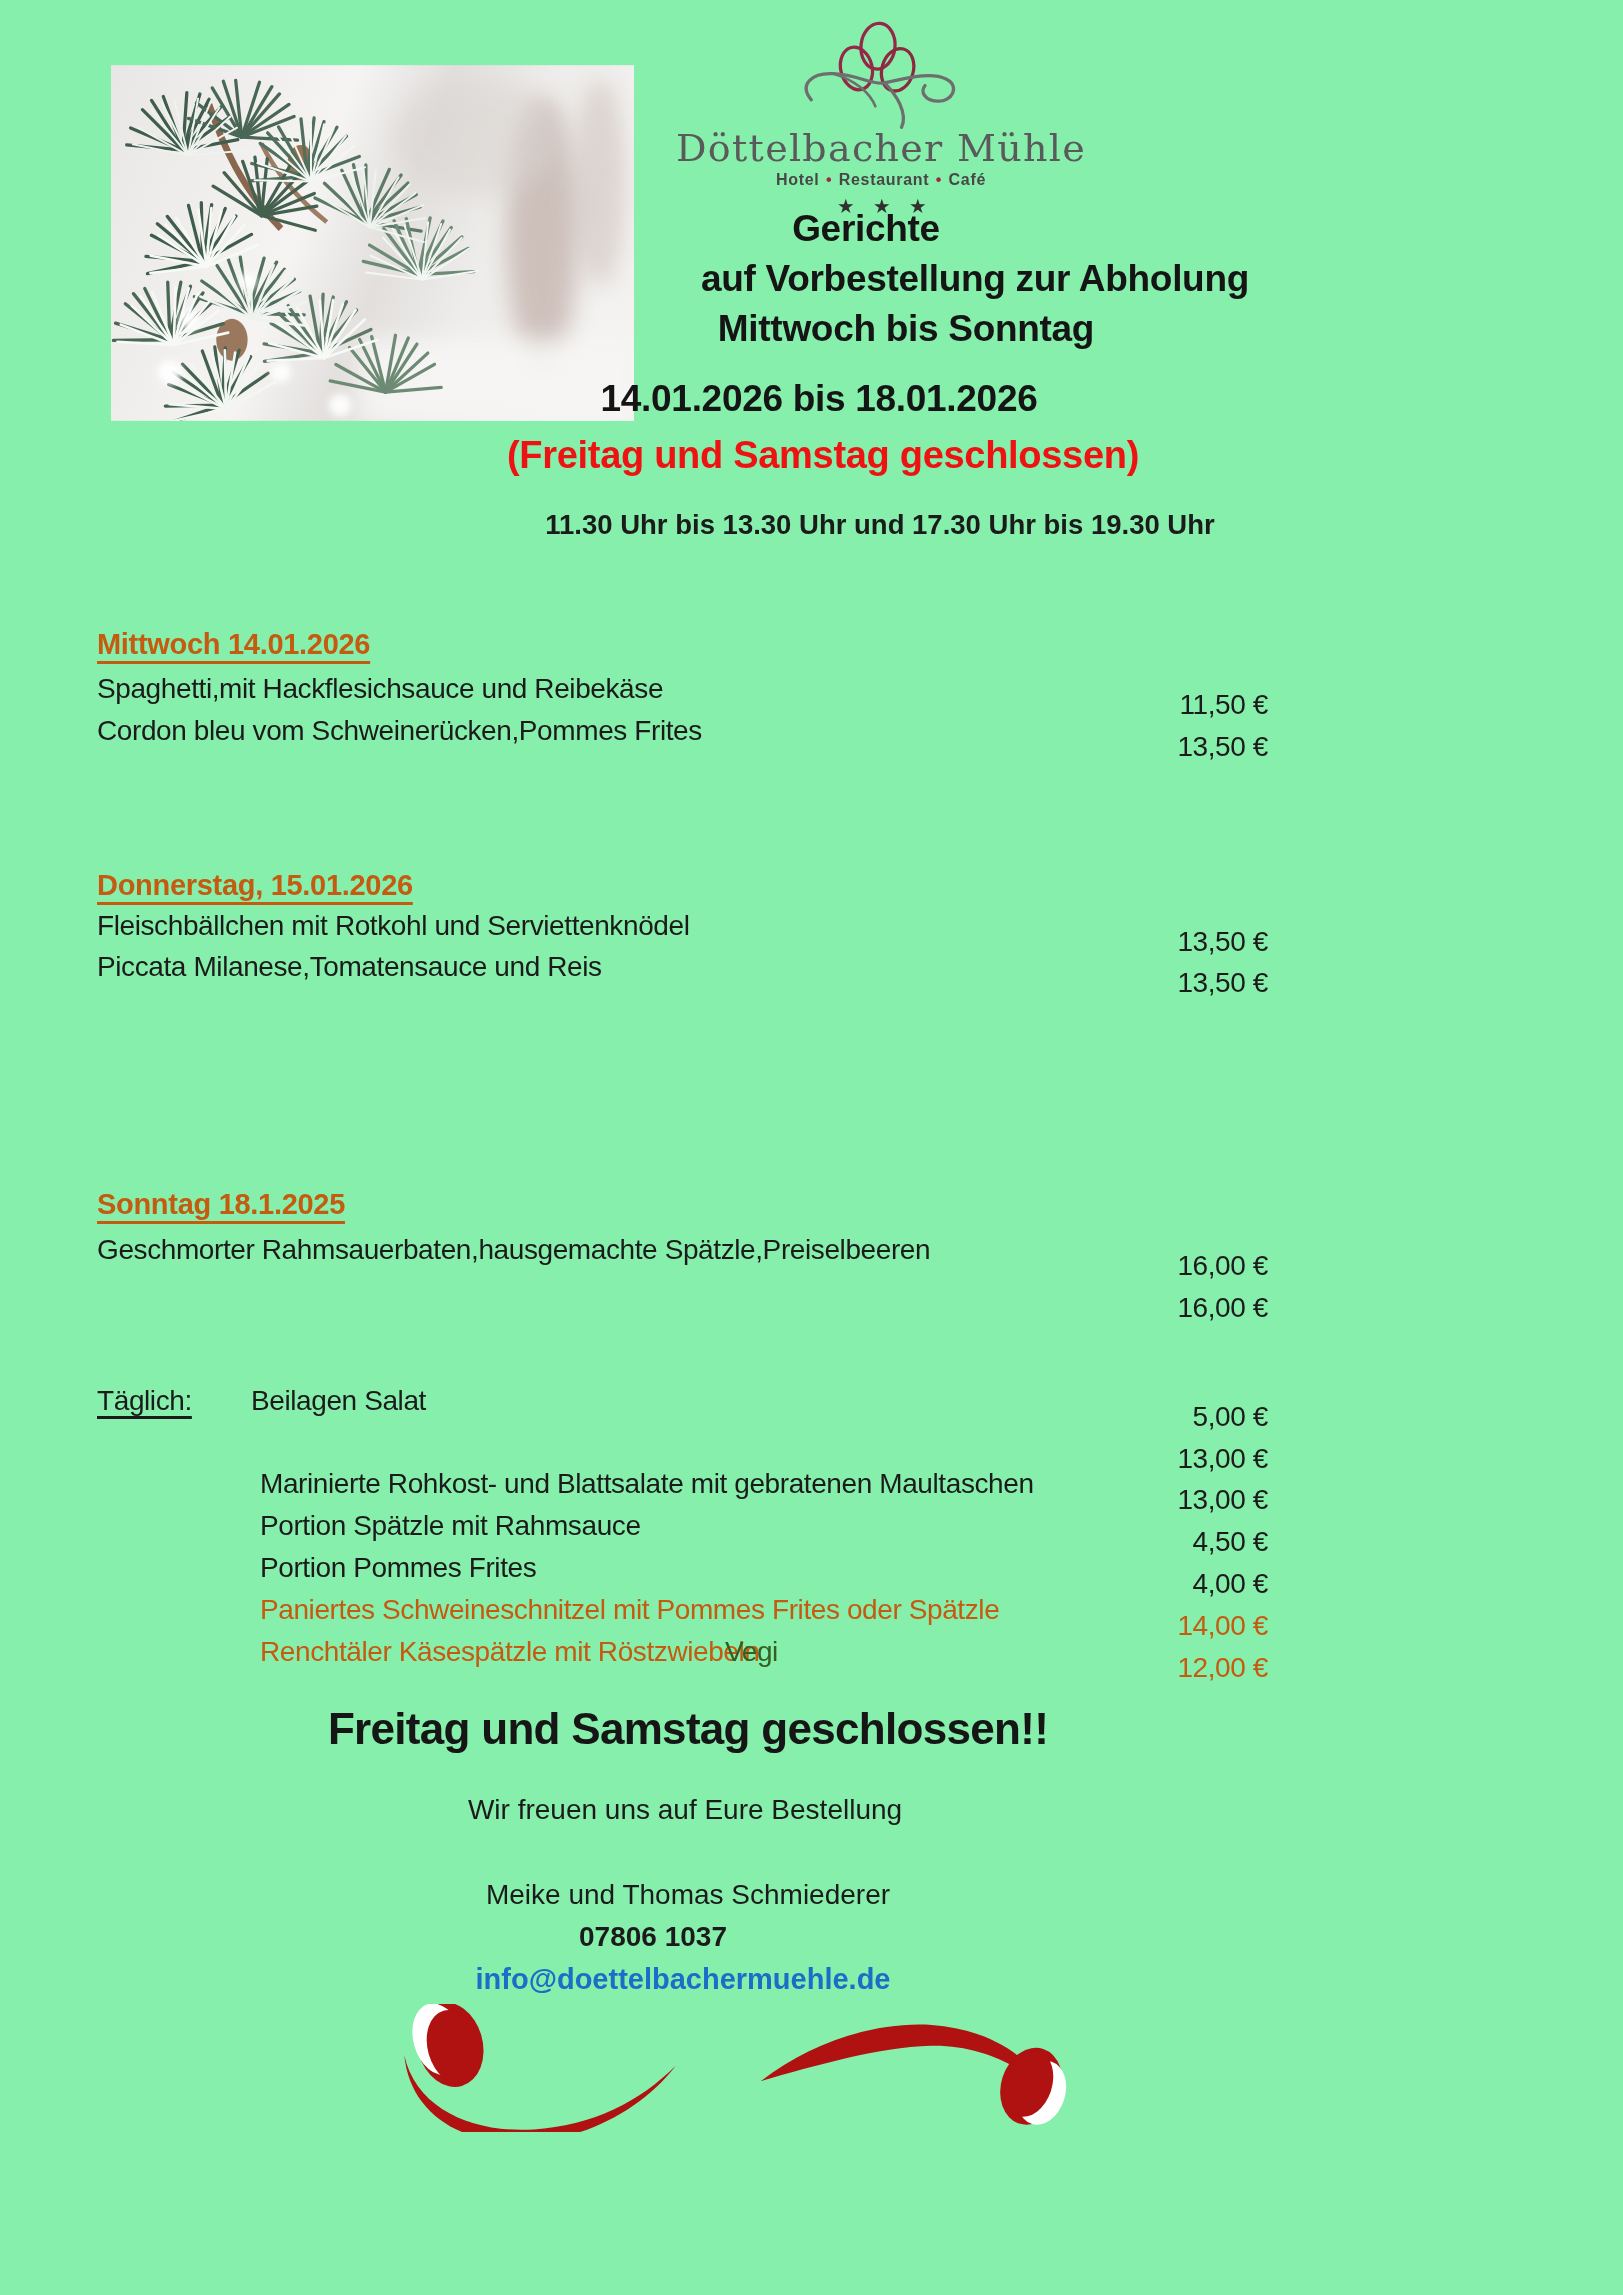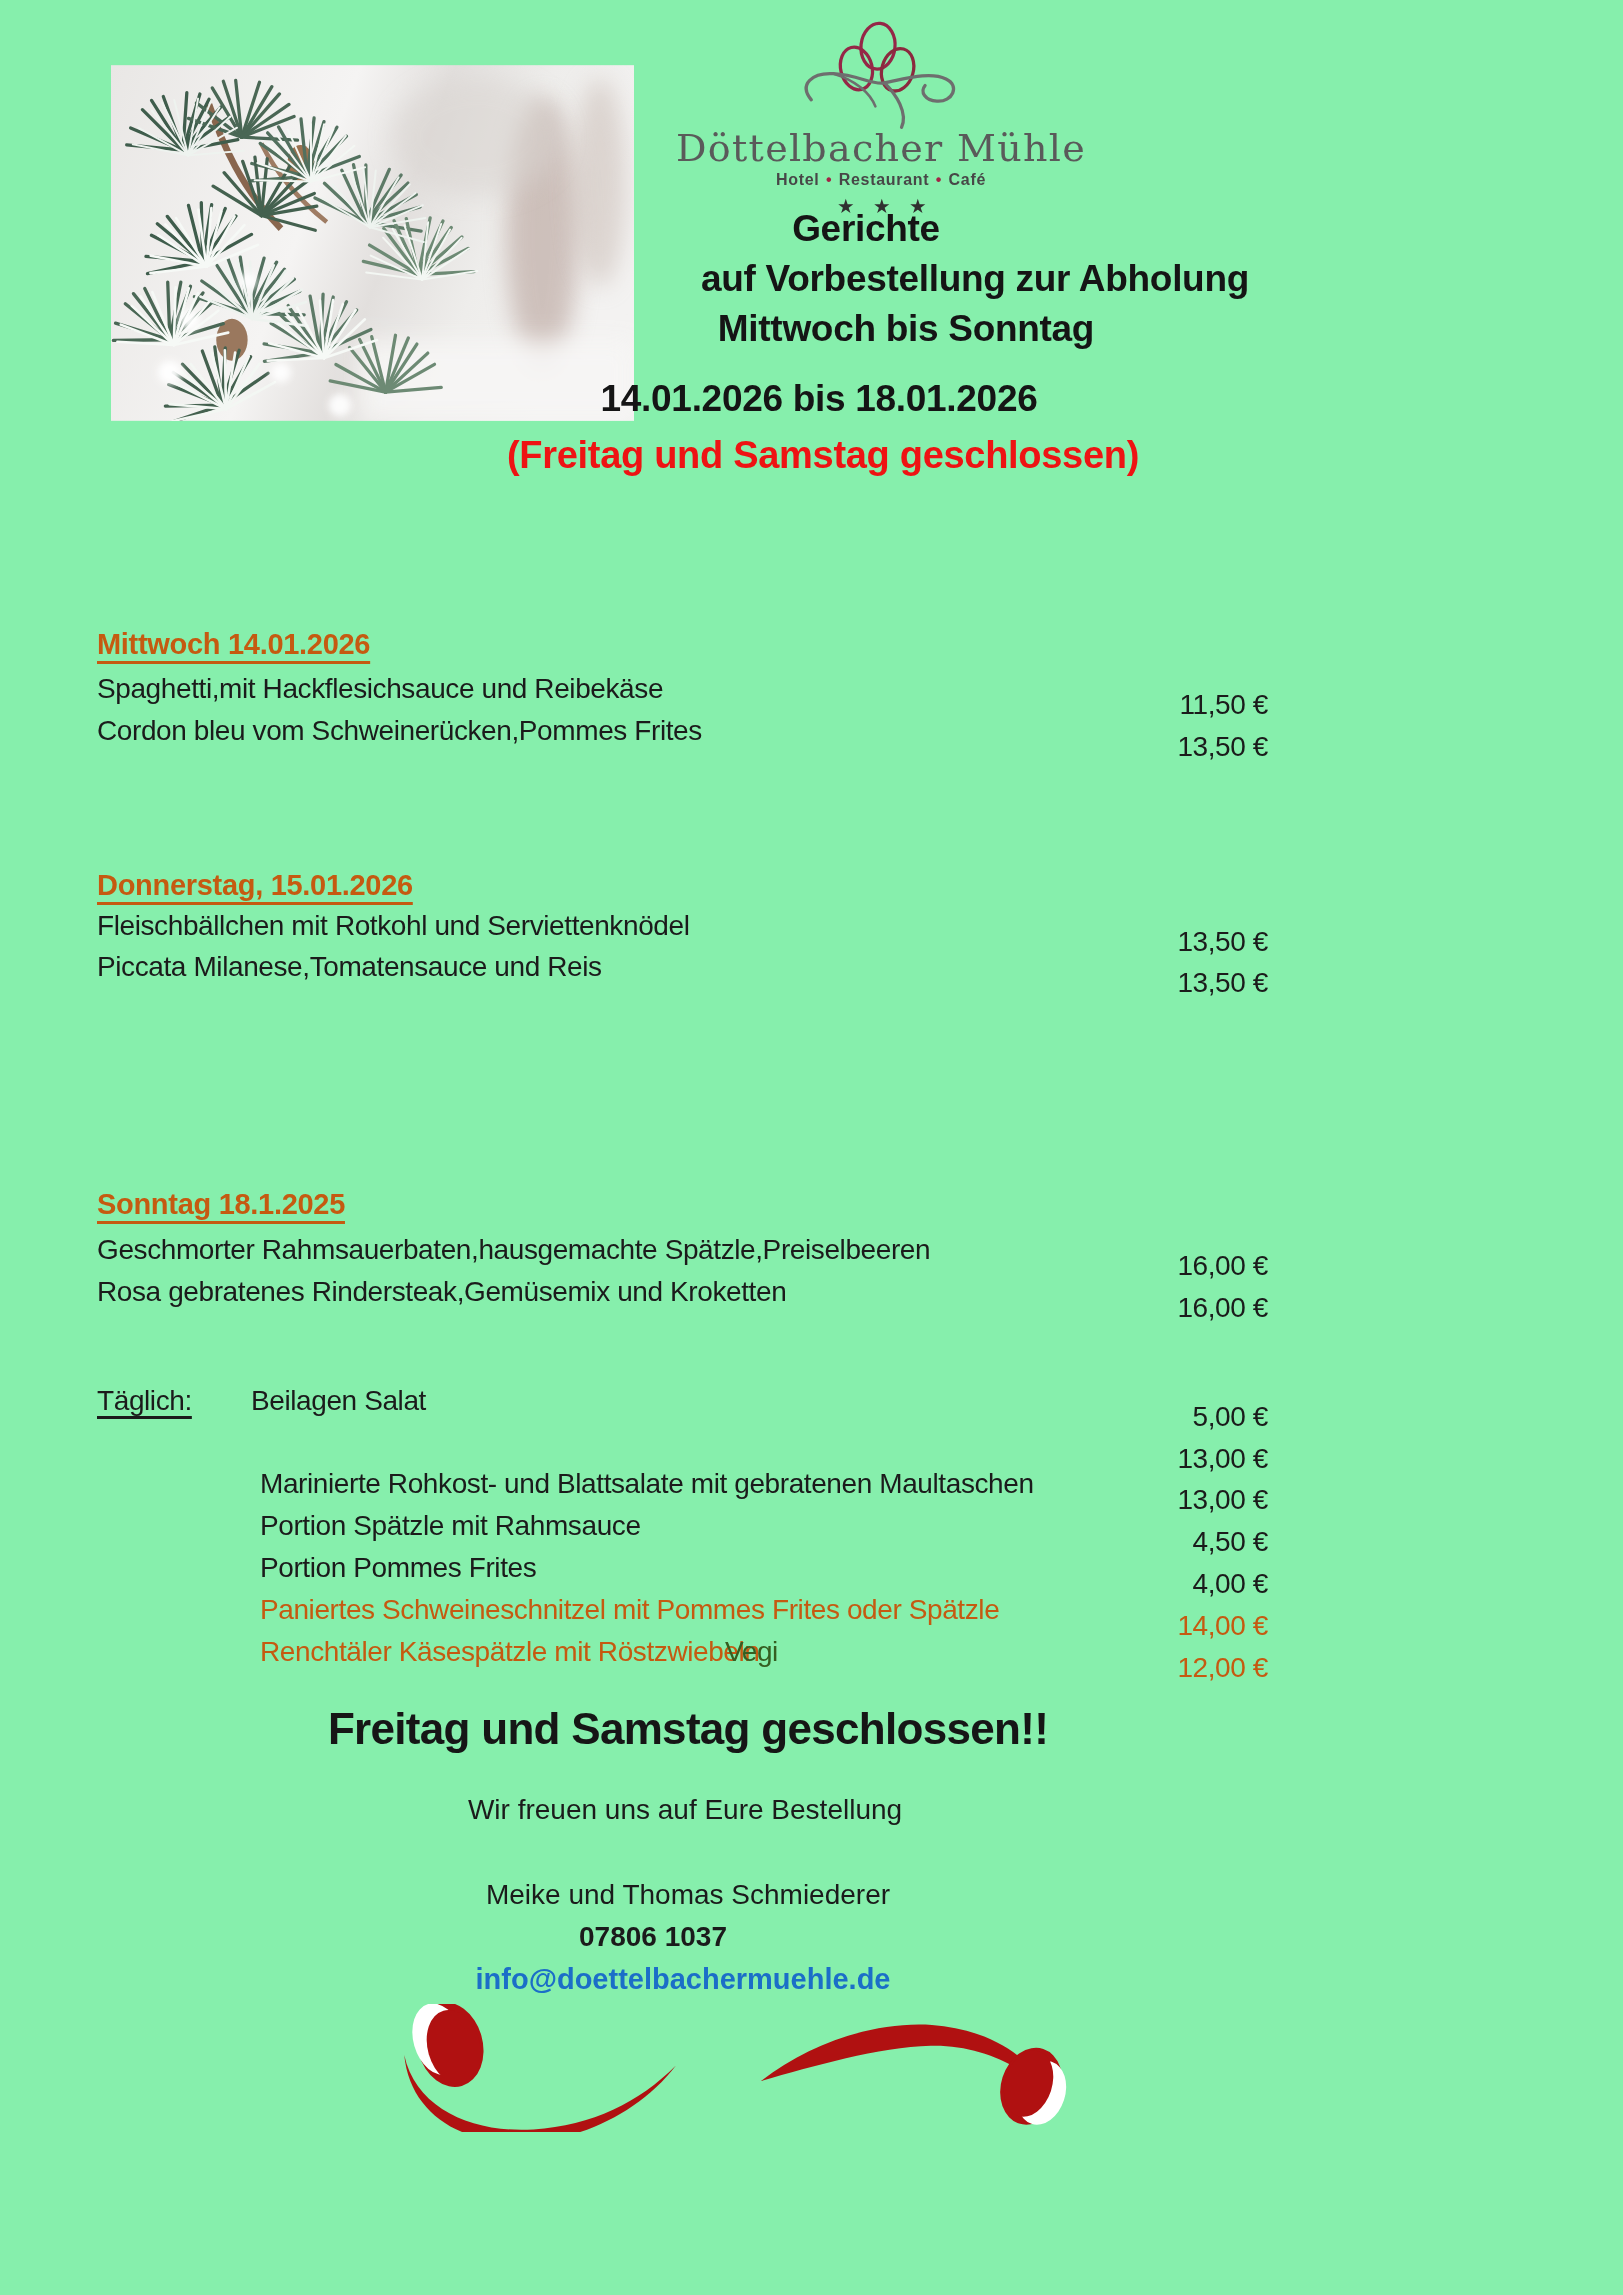--- a/index.html
+++ b/index.html
@@ -127,20 +127,21 @@
 
   <div class="t ctr logo-name" style="left:881px; top:126px;">Döttelbacher Mühle</div>
   <div class="t ctr logo-sub" style="left:881px; top:171px;"><span>Hotel</span><span class="dot">•</span><span>Restaurant</span><span class="dot">•</span><span>Café</span></div>
   <div class="t ctr logo-stars" style="left:885px; top:195px;">★ ★ ★</div>
 
   <div class="t ctr title" style="left:866px; top:208px;">Gerichte</div>
   <div class="t ctr title" style="left:975px; top:258px;">auf Vorbestellung zur Abholung</div>
   <div class="t ctr title" style="left:906px; top:308px;">Mittwoch bis Sonntag</div>
   <div class="t ctr title" style="left:819px; top:378px;">14.01.2026 bis 18.01.2026</div>
   <div class="t ctr notice-red" style="left:823px; top:434px;">(Freitag und Samstag geschlossen)</div>
+  <div class="t ctr hours" style="left:880px; top:509px;">11.30 Uhr bis 13.30 Uhr und 17.30 Uhr bis 19.30 Uhr</div>
 
   <div class="sechead" style="top:628px;">Mittwoch 14.01.2026</div>
   <div class="row" style="top:673px;">
     <span class="name">Spaghetti,mit Hackflesichsauce und Reibekäse</span>
     <span class="price">11,50 €</span>
   </div>
   <div class="row" style="top:715px;">
     <span class="name">Cordon bleu vom Schweinerücken,Pommes Frites</span>
     <span class="price">13,50 €</span>
   </div>
@@ -154,21 +155,20 @@
     <span class="name">Piccata Milanese,Tomatensauce und Reis</span>
     <span class="price">13,50 €</span>
   </div>
 
   <div class="sechead" style="top:1188px;">Sonntag 18.1.2025</div>
   <div class="row" style="top:1234px;">
     <span class="name">Geschmorter Rahmsauerbaten,hausgemachte Spätzle,Preiselbeeren</span>
     <span class="price">16,00 €</span>
   </div>
   <div class="row" style="top:1276px;">
-    <span class="name">Rosa gebratenes Rindersteak,Gemüsemix und Kroketten</span>
     <span class="price">16,00 €</span>
   </div>
 
   <div class="row" style="top:1385px;">
     <span class="label">Täglich:</span>
     <span class="name off236">Beilagen Salat</span>
     <span class="price">5,00 €</span>
   </div>
   <div class="row" style="top:1427px;">
     <span class="price">13,00 €</span>

